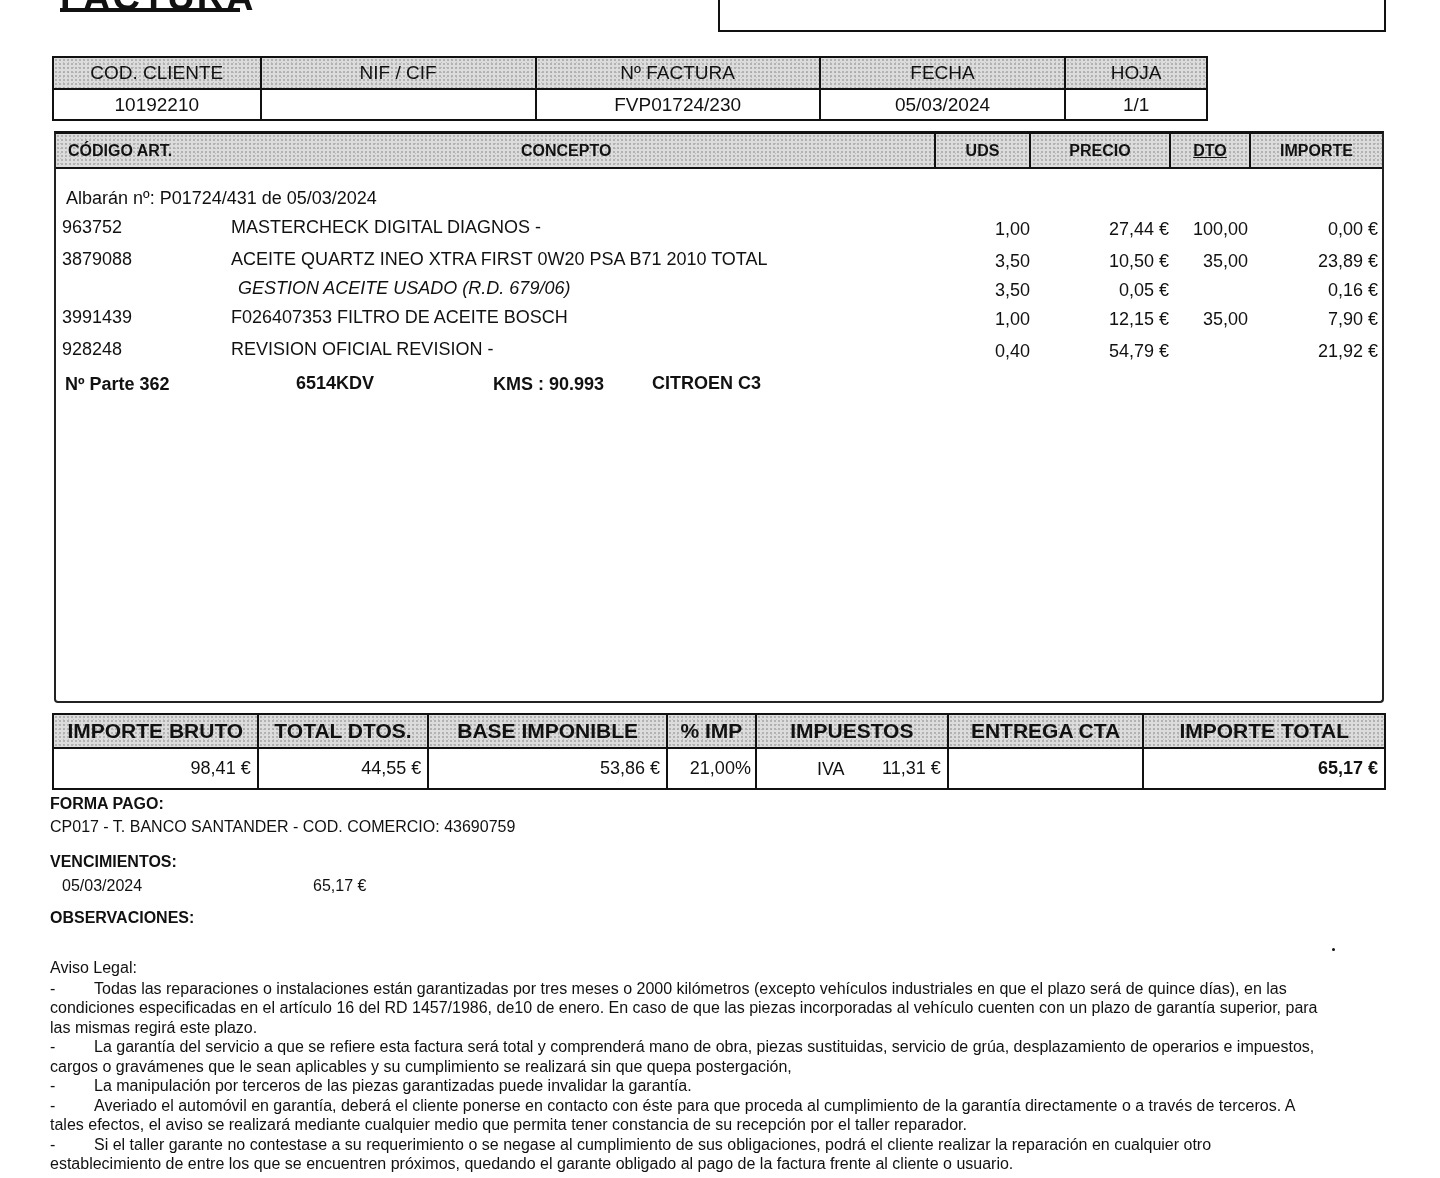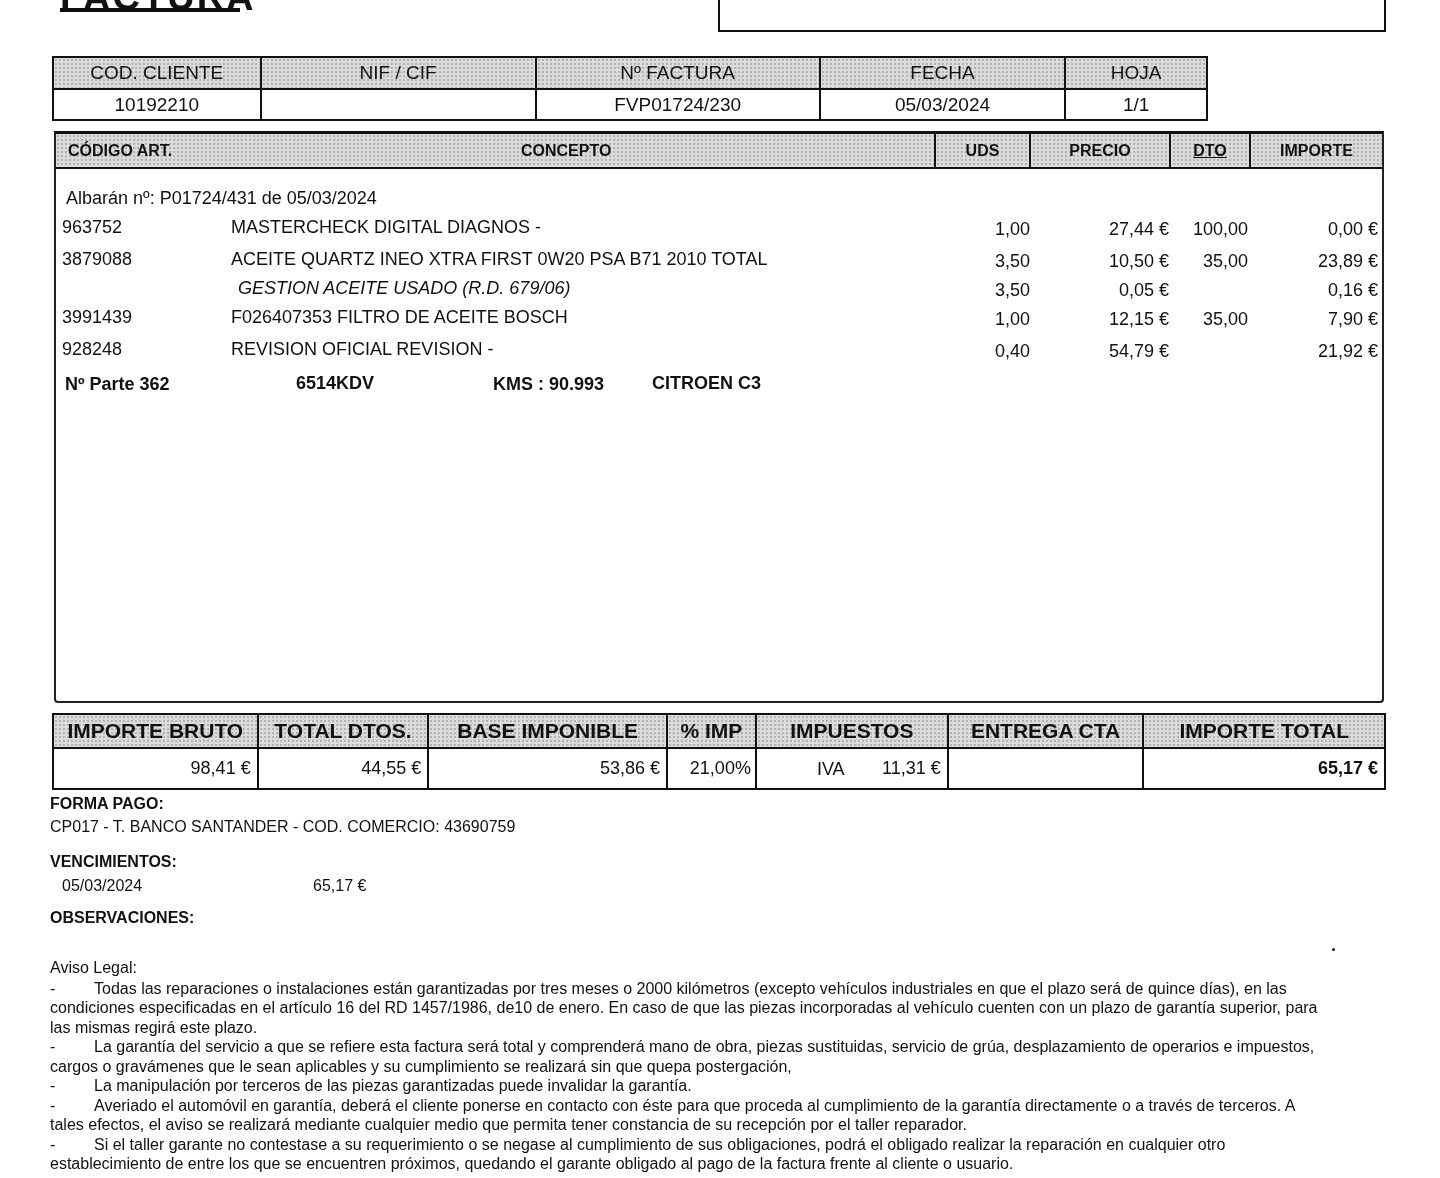--- a/index.html
+++ b/index.html
@@ -181,15 +181,15 @@
   <p>las mismas regirá este plazo.</p>
 
   <p><span class="dash">-</span><span>La garantía del servicio a que se refiere esta factura será total y comprenderá mano de obra, piezas sustituidas, servicio de grúa, desplazamiento de operarios e impuestos,</span></p>
   <p>cargos o gravámenes que le sean aplicables y su cumplimiento se realizará sin que quepa postergación,</p>
 
   <p><span class="dash">-</span><span>La manipulación por terceros de las piezas garantizadas puede invalidar la garantía.</span></p>
 
   <p><span class="dash">-</span><span>Averiado el automóvil en garantía, deberá el cliente ponerse en contacto con éste para que proceda al cumplimiento de la garantía directamente o a través de terceros. A</span></p>
   <p>tales efectos, el aviso se realizará mediante cualquier medio que permita tener constancia de su recepción por el taller reparador.</p>
 
-  <p><span class="dash">-</span><span>Si el taller garante no contestase a su requerimiento o se negase al cumplimiento de sus obligaciones, podrá el obligado realizar la reparación en cualquier otro</span></p>
+  <p><span class="dash">-</span><span>Si el taller garante no contestase a su requerimiento o se negase al cumplimiento de sus obligaciones, podrá el cliente realizar la reparación en cualquier otro</span></p>
   <p>establecimiento de entre los que se encuentren próximos, quedando el garante obligado al pago de la factura frente al cliente o usuario.</p>
 </div>
 
 </body></html>

